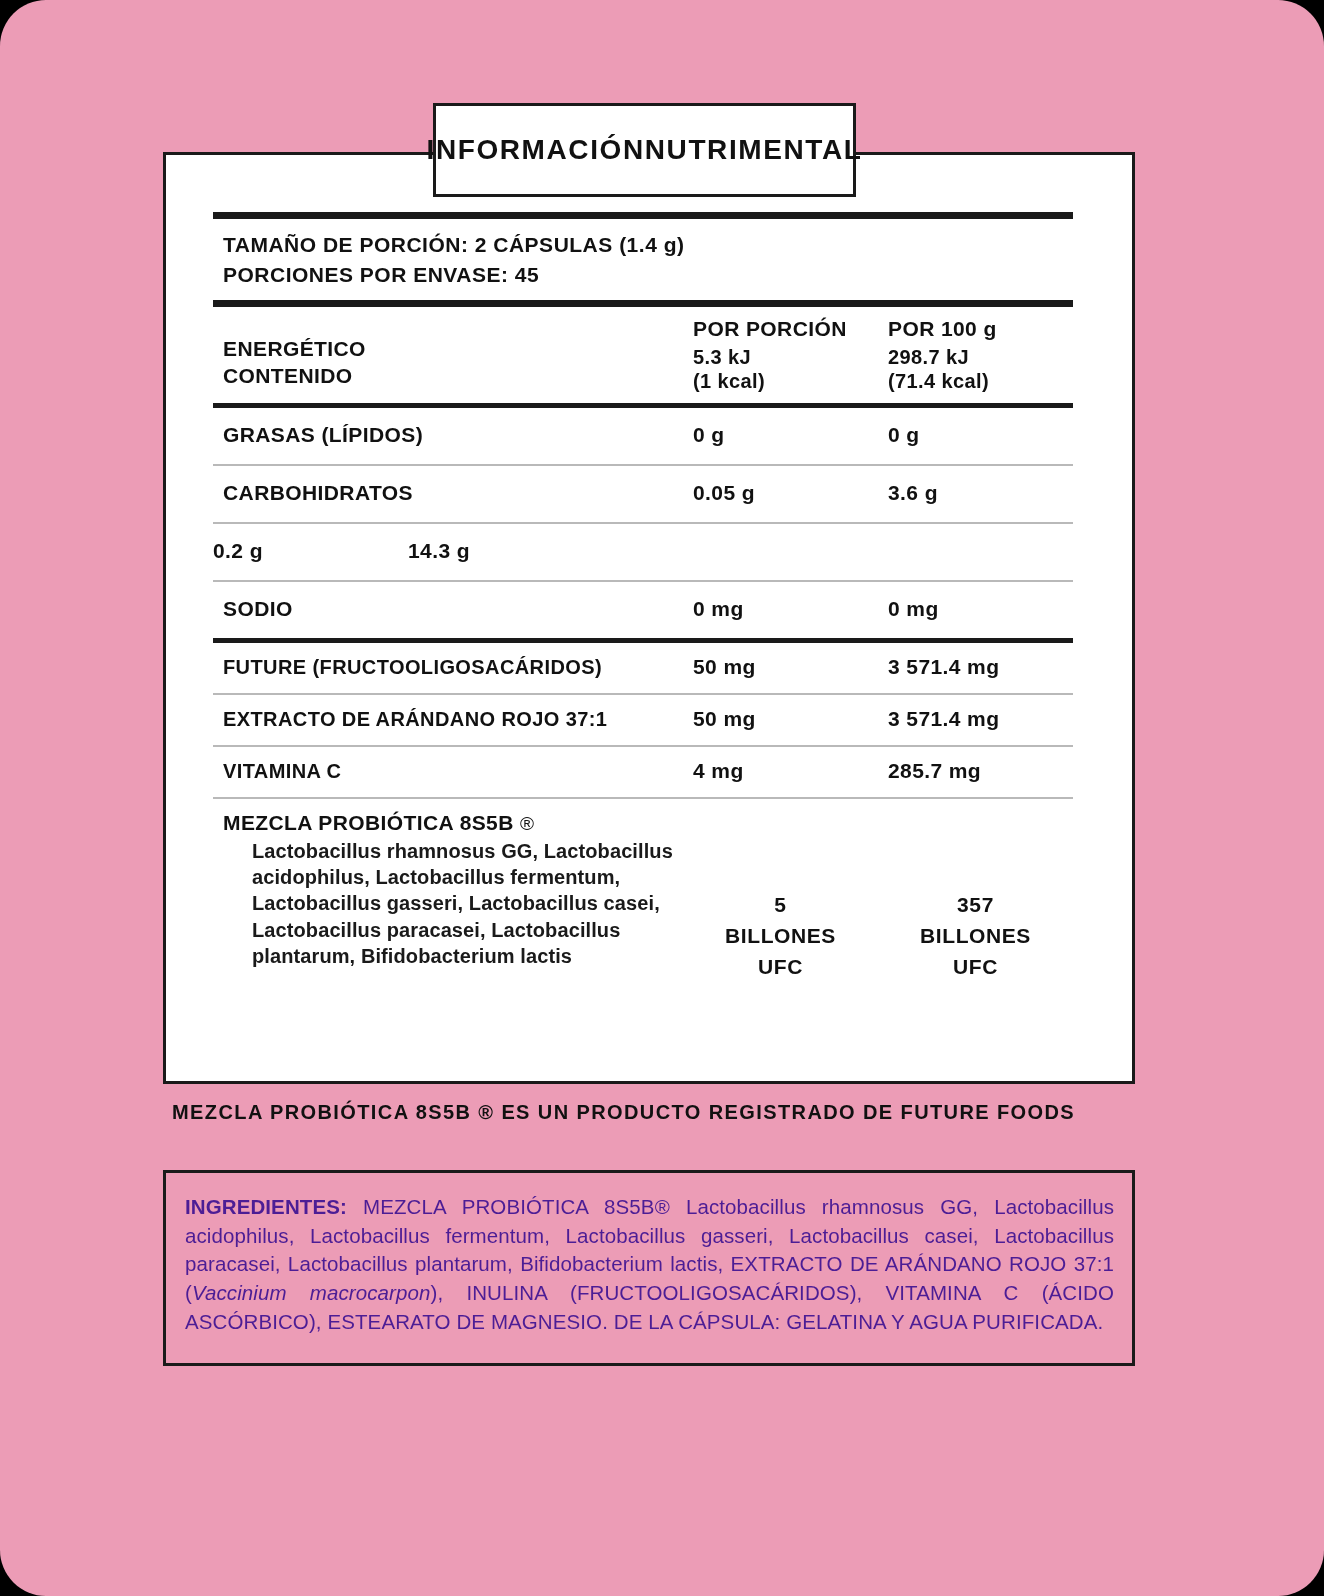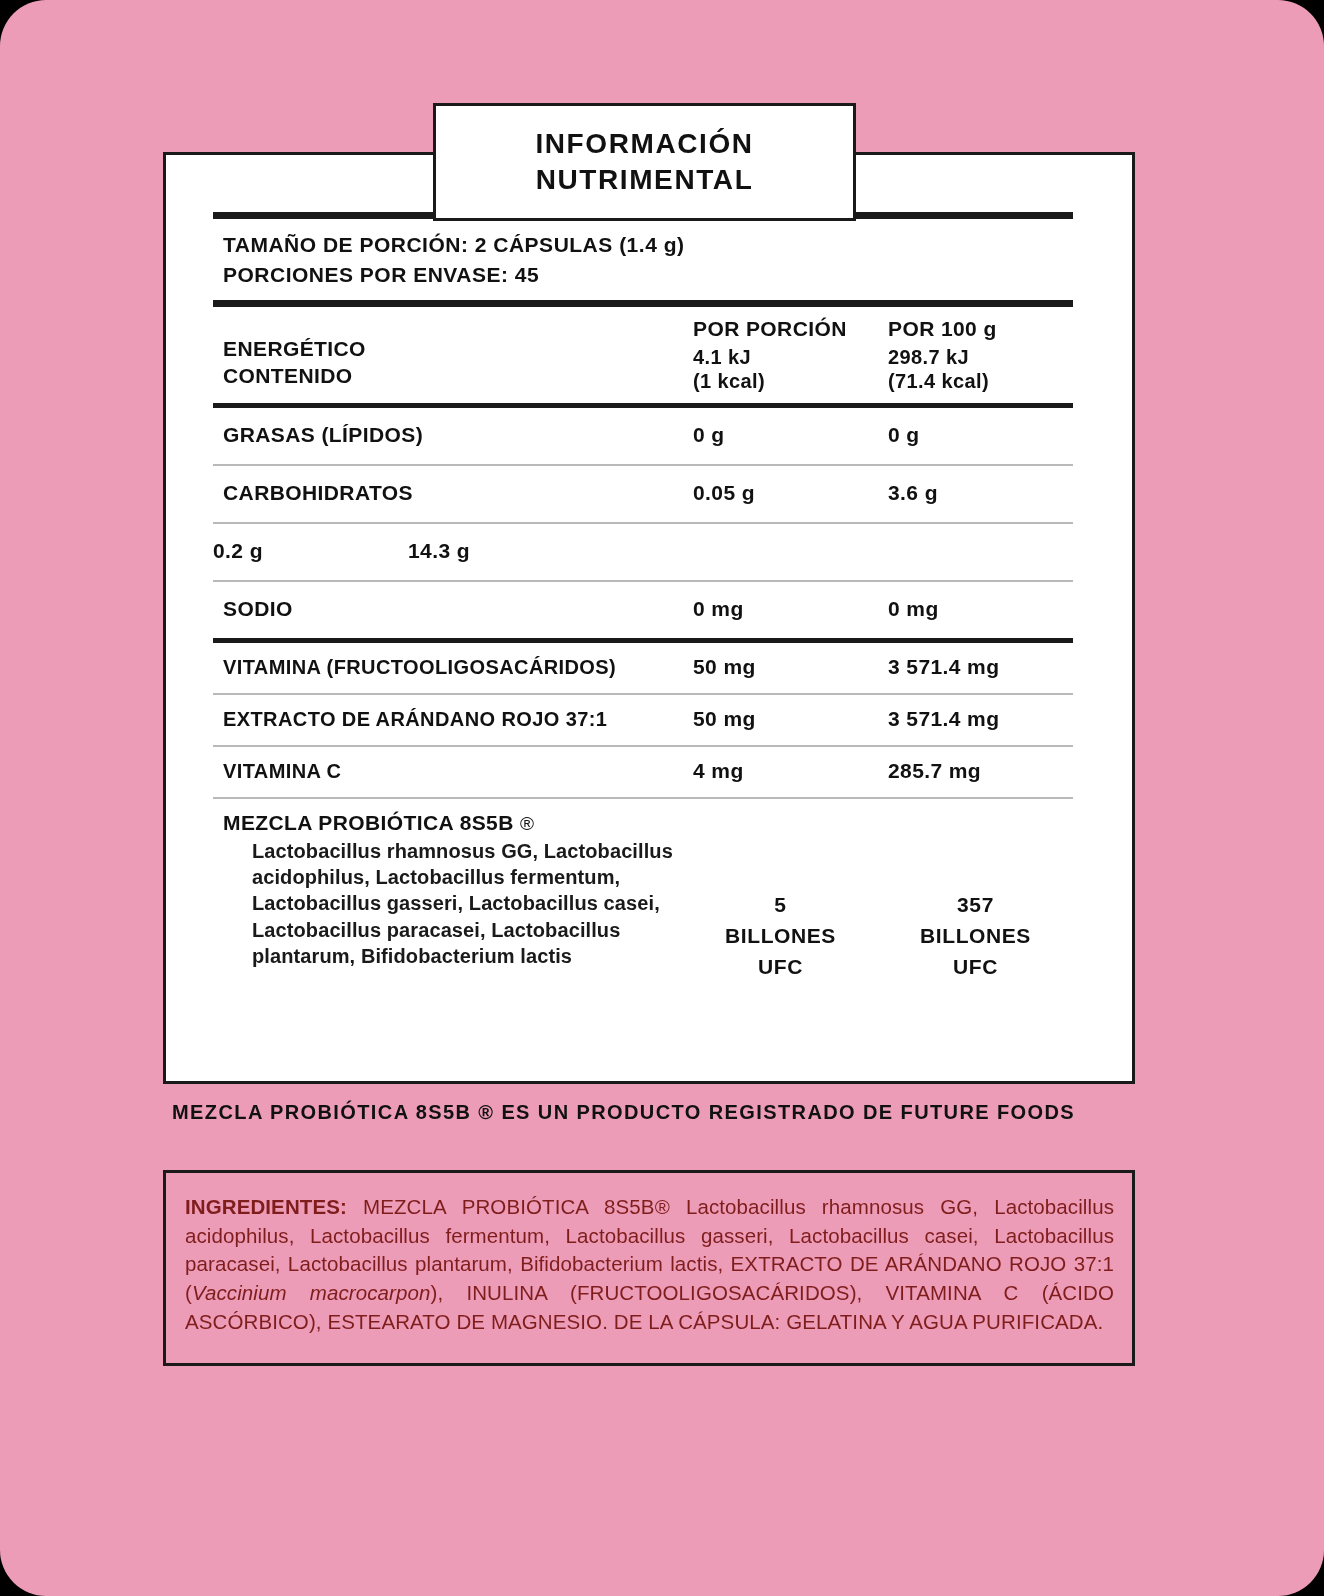--- a/index.html
+++ b/index.html
@@ -39,26 +39,25 @@
     border: 3px solid #1A1A1A;
     box-sizing: border-box;
   }
 
   
   #title-box {
     position: absolute;
     left: 433px;
     top: 103px;
     width: 423px;
-    height: 118px;
+    height: 94px;
     background: #FFFFFF;
     border: 3px solid #1A1A1A;
     box-sizing: border-box;
     display: flex;
-    flex-direction: column;
     align-items: center;
     justify-content: center;
     z-index: 5;
   }
   #title-box .title-line {
     font-size: 28px;
     font-weight: 700;
     letter-spacing: 1.6px;
     color: #111111;
     line-height: 1.30;
@@ -227,21 +226,21 @@
     top: 1170px;
     width: 972px;
     height: 196px;
     background: transparent;
     border: 3px solid #1A1A1A;
     box-sizing: border-box;
     padding: 20px 18px 12px 19px;
   }
   #ingredients-text {
     font-size: 20.5px;
-    color: #7f1d1d;
+    color: #4c1d95;
     line-height: 1.40;
     text-align: justify;
     letter-spacing: 0.1px;
   }
   #ingredients-text .ing-label {
     font-weight: 700;
   }
   #ingredients-text .sci {
     font-style: italic;
   }
@@ -269,21 +268,21 @@
 
     <div class="rule-thick"></div>
 
     <div class="trow" id="energy-row">
       <div class="tname">
         <div>ENERGÉTICO</div>
         <div>CONTENIDO</div>
       </div>
       <div class="tval">
         <div class="colhead">POR PORCIÓN</div>
-        <div class="energy-sub">4.1 kJ</div>
+        <div class="energy-sub">5.3 kJ</div>
         <div class="energy-sub">(1 kcal)</div>
       </div>
       <div class="tval">
         <div class="colhead">POR 100 g</div>
         <div class="energy-sub">298.7 kJ</div>
         <div class="energy-sub">(71.4 kcal)</div>
       </div>
     </div>
 
     <div class="rule-medium"></div>
@@ -316,21 +315,21 @@
       <div class="tname">
         <div>SODIO</div>
       </div>
       <div class="tval">0 mg</div>
       <div class="tval">0 mg</div>
     </div>
 
     <div class="rule-medium"></div>
 
     <div class="trow supp-row">
-      <div class="tname">VITAMINA (FRUCTOOLIGOSACÁRIDOS)</div>
+      <div class="tname">FUTURE (FRUCTOOLIGOSACÁRIDOS)</div>
       <div class="tval">50 mg</div>
       <div class="tval">3 571.4 mg</div>
     </div>
     <div class="rule-thin"></div>
 
     <div class="trow supp-row">
       <div class="tname">EXTRACTO DE ARÁNDANO ROJO 37:1</div>
       <div class="tval">50 mg</div>
       <div class="tval">3 571.4 mg</div>
     </div>

